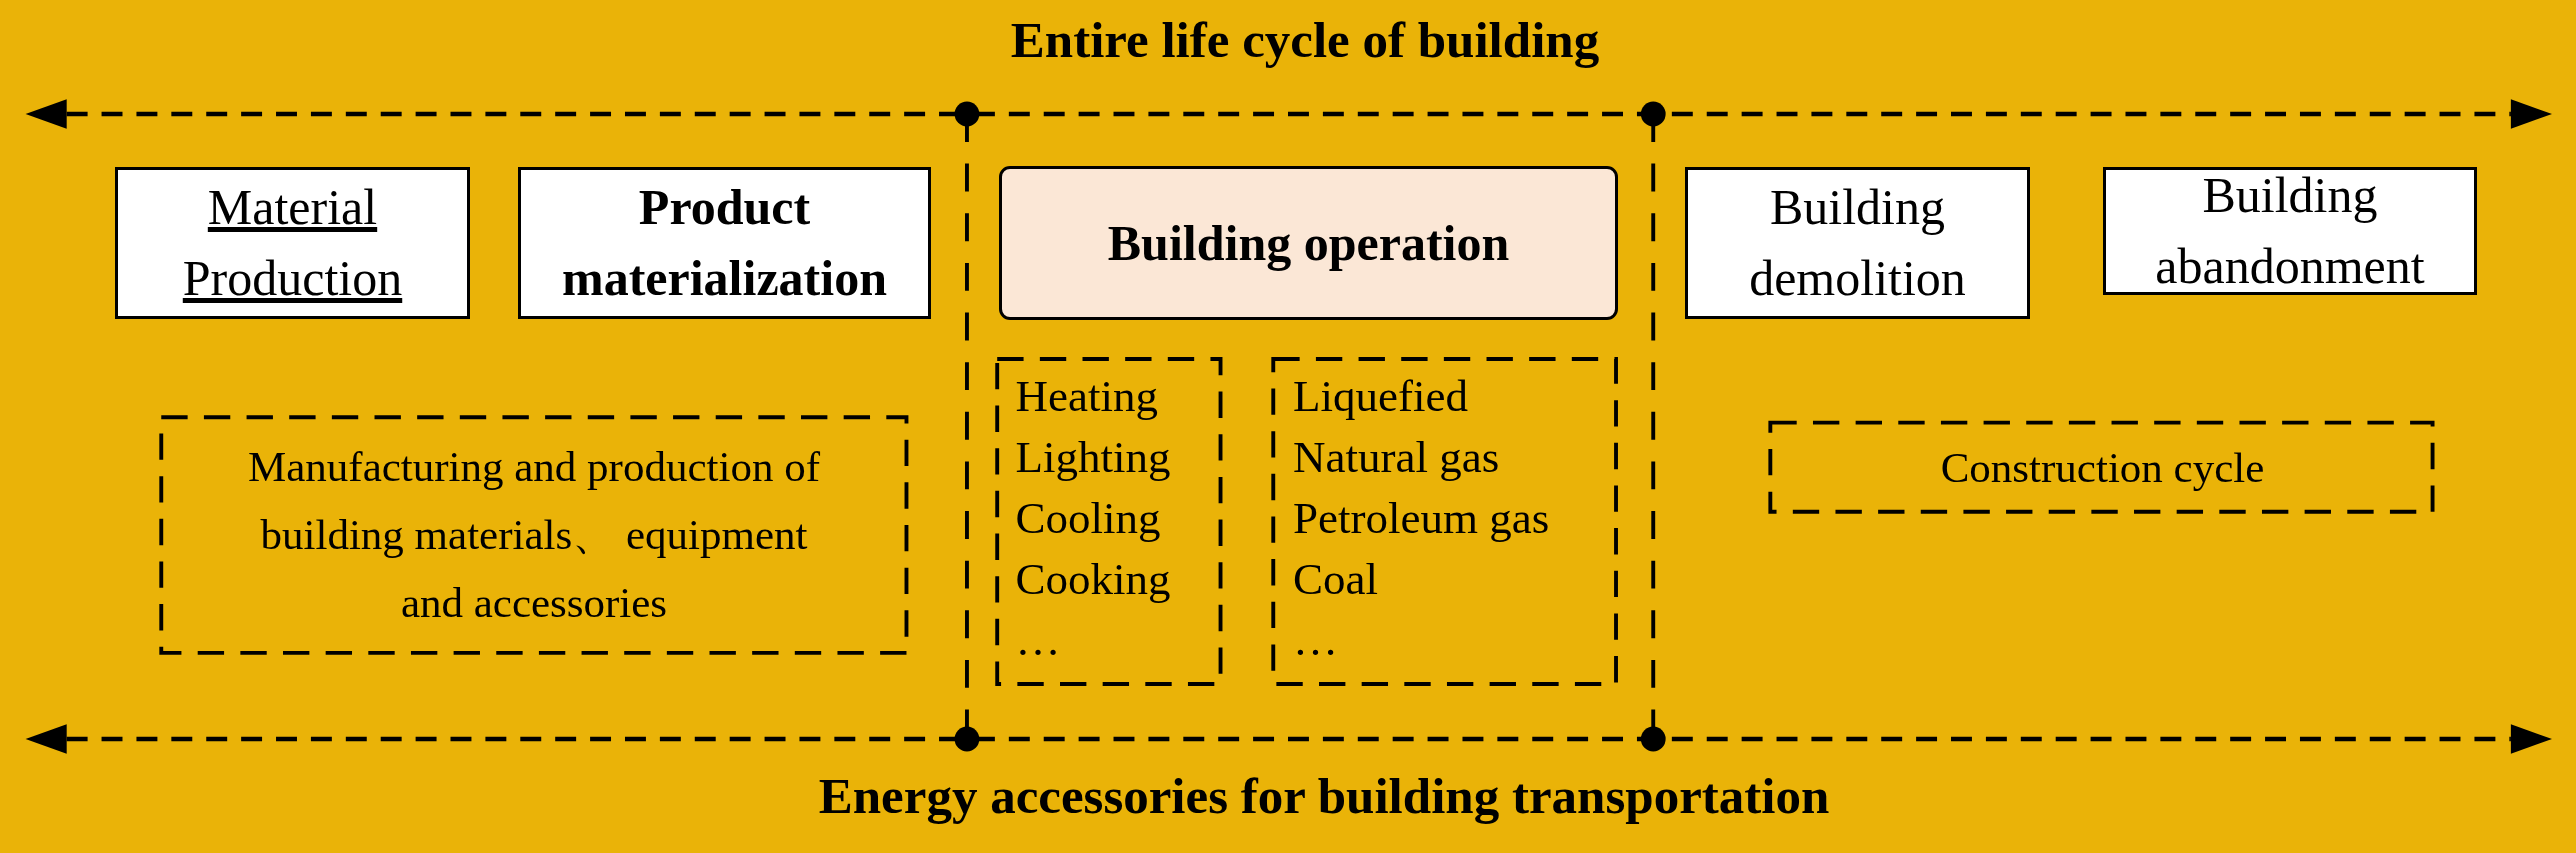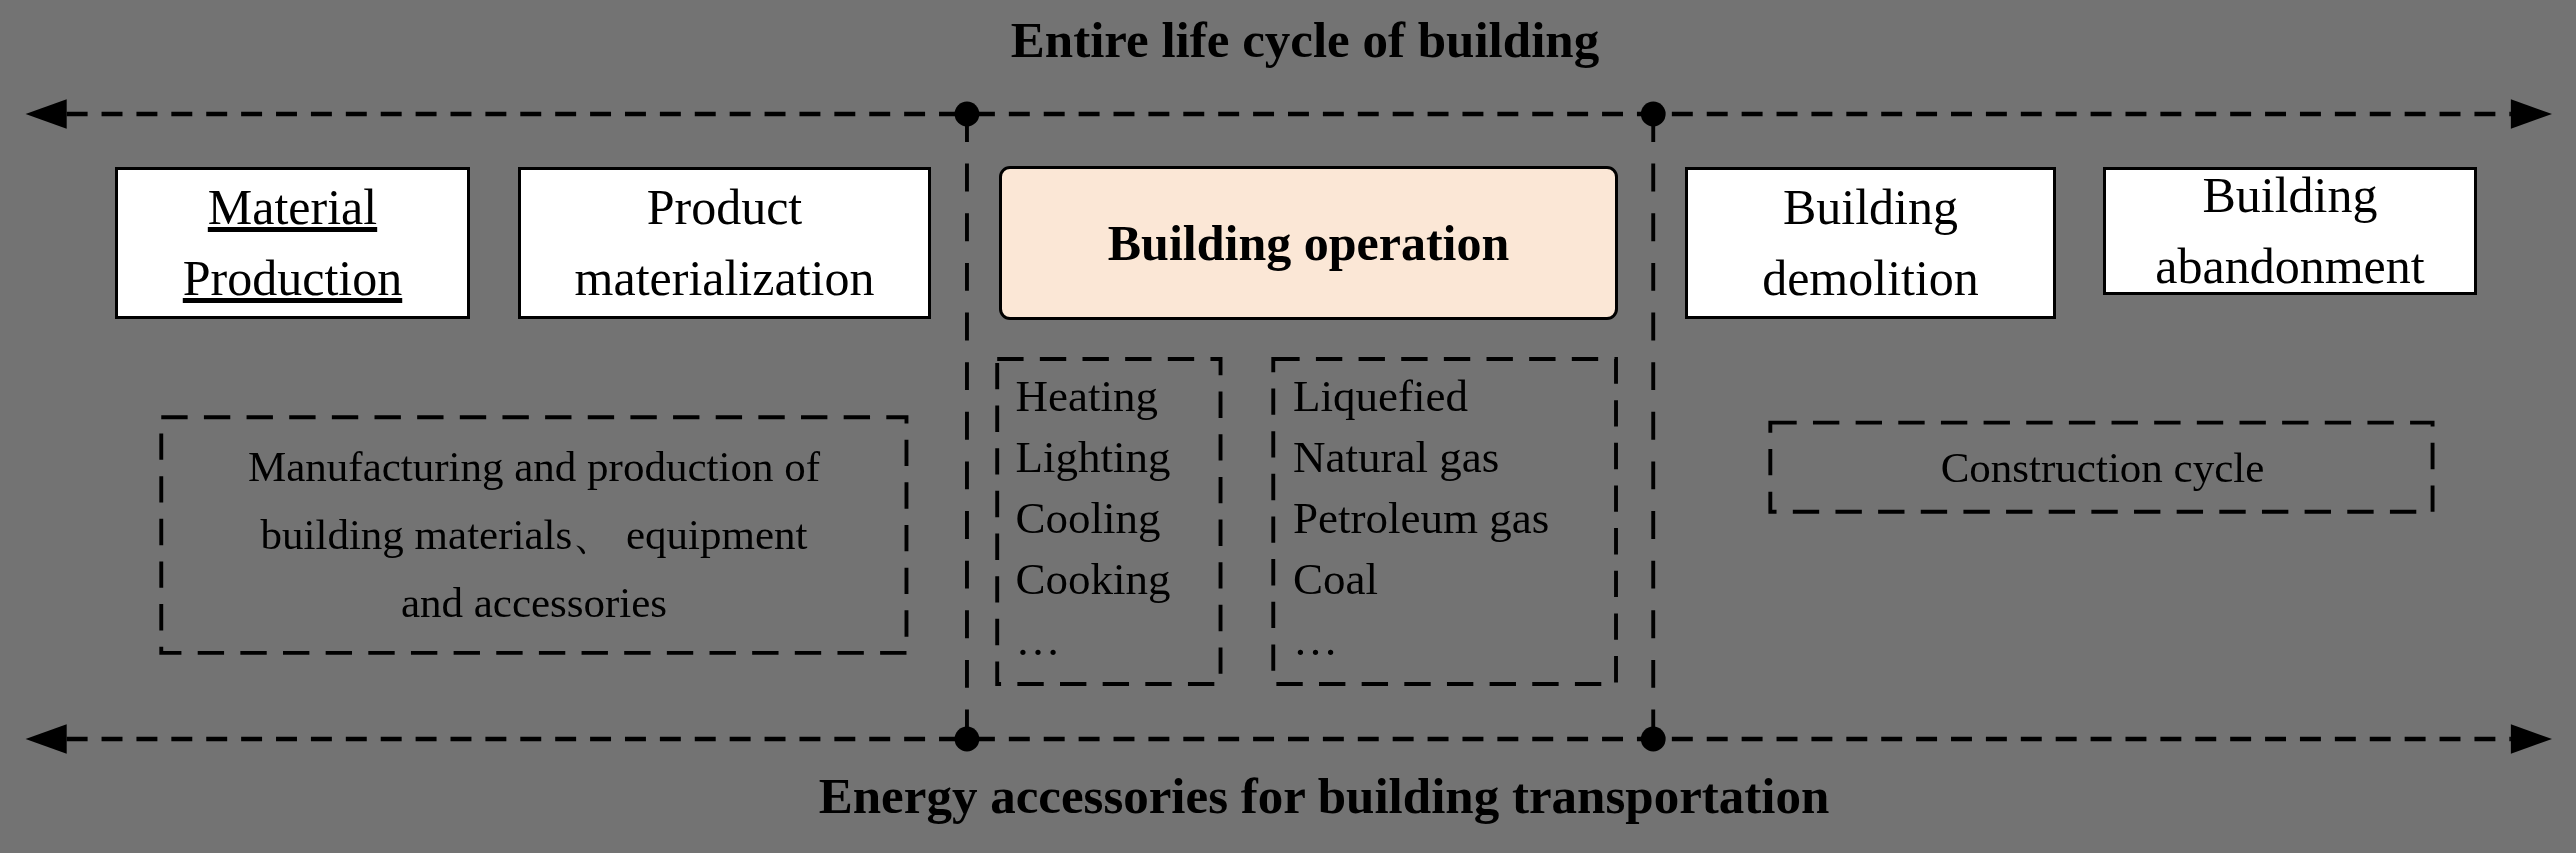--- a/index.html
+++ b/index.html
@@ -4,21 +4,21 @@
 <style>
   html, body {
     margin: 0;
     padding: 0;
     background: #ffffff;
   }
   .canvas {
     position: relative;
     width: 2576px;
     height: 853px;
-    background: #737373;
+    background: #eab308;
     font-family: "Liberation Serif", "DejaVu Serif", serif;
     color: #000000;
     overflow: hidden;
   }
   .layer {
     position: absolute;
     left: 0; top: 0;
     width: 2576px; height: 853px;
   }
   .axis-title {
@@ -39,24 +39,24 @@
     border: 3.1px solid #000000;
     background: #ffffff;
     display: flex;
     align-items: center;
     justify-content: center;
     text-align: center;
     font-size: 50px;
     line-height: 71px;
   }
   .stage.s0 { left: 115px;  top: 167px; width: 355px; height: 152px; text-decoration: underline; }
-  .stage.s1 { left: 518px;  top: 167px; width: 413px; height: 152px; }
+  .stage.s1 { left: 518px;  top: 167px; width: 413px; height: 152px; font-weight: bold; }
   .stage.s2 { left: 999px; top: 166px; width: 619px; height: 154px;
               background: #fbe7d6; font-weight: bold; border-radius: 11px; }
-  .stage.s3 { left: 1685px; top: 167px; width: 371px; height: 152px; }
+  .stage.s3 { left: 1685px; top: 167px; width: 345px; height: 152px; }
   .stage.s4 { left: 2103px; top: 167px; width: 374px; height: 128px; }
 
   .note-manufacturing {
     position: absolute;
     left: 161px; top: 417px; width: 746px; height: 236px;
     box-sizing: border-box;
     display: flex;
     flex-direction: column;
     justify-content: center;
     text-align: center;

